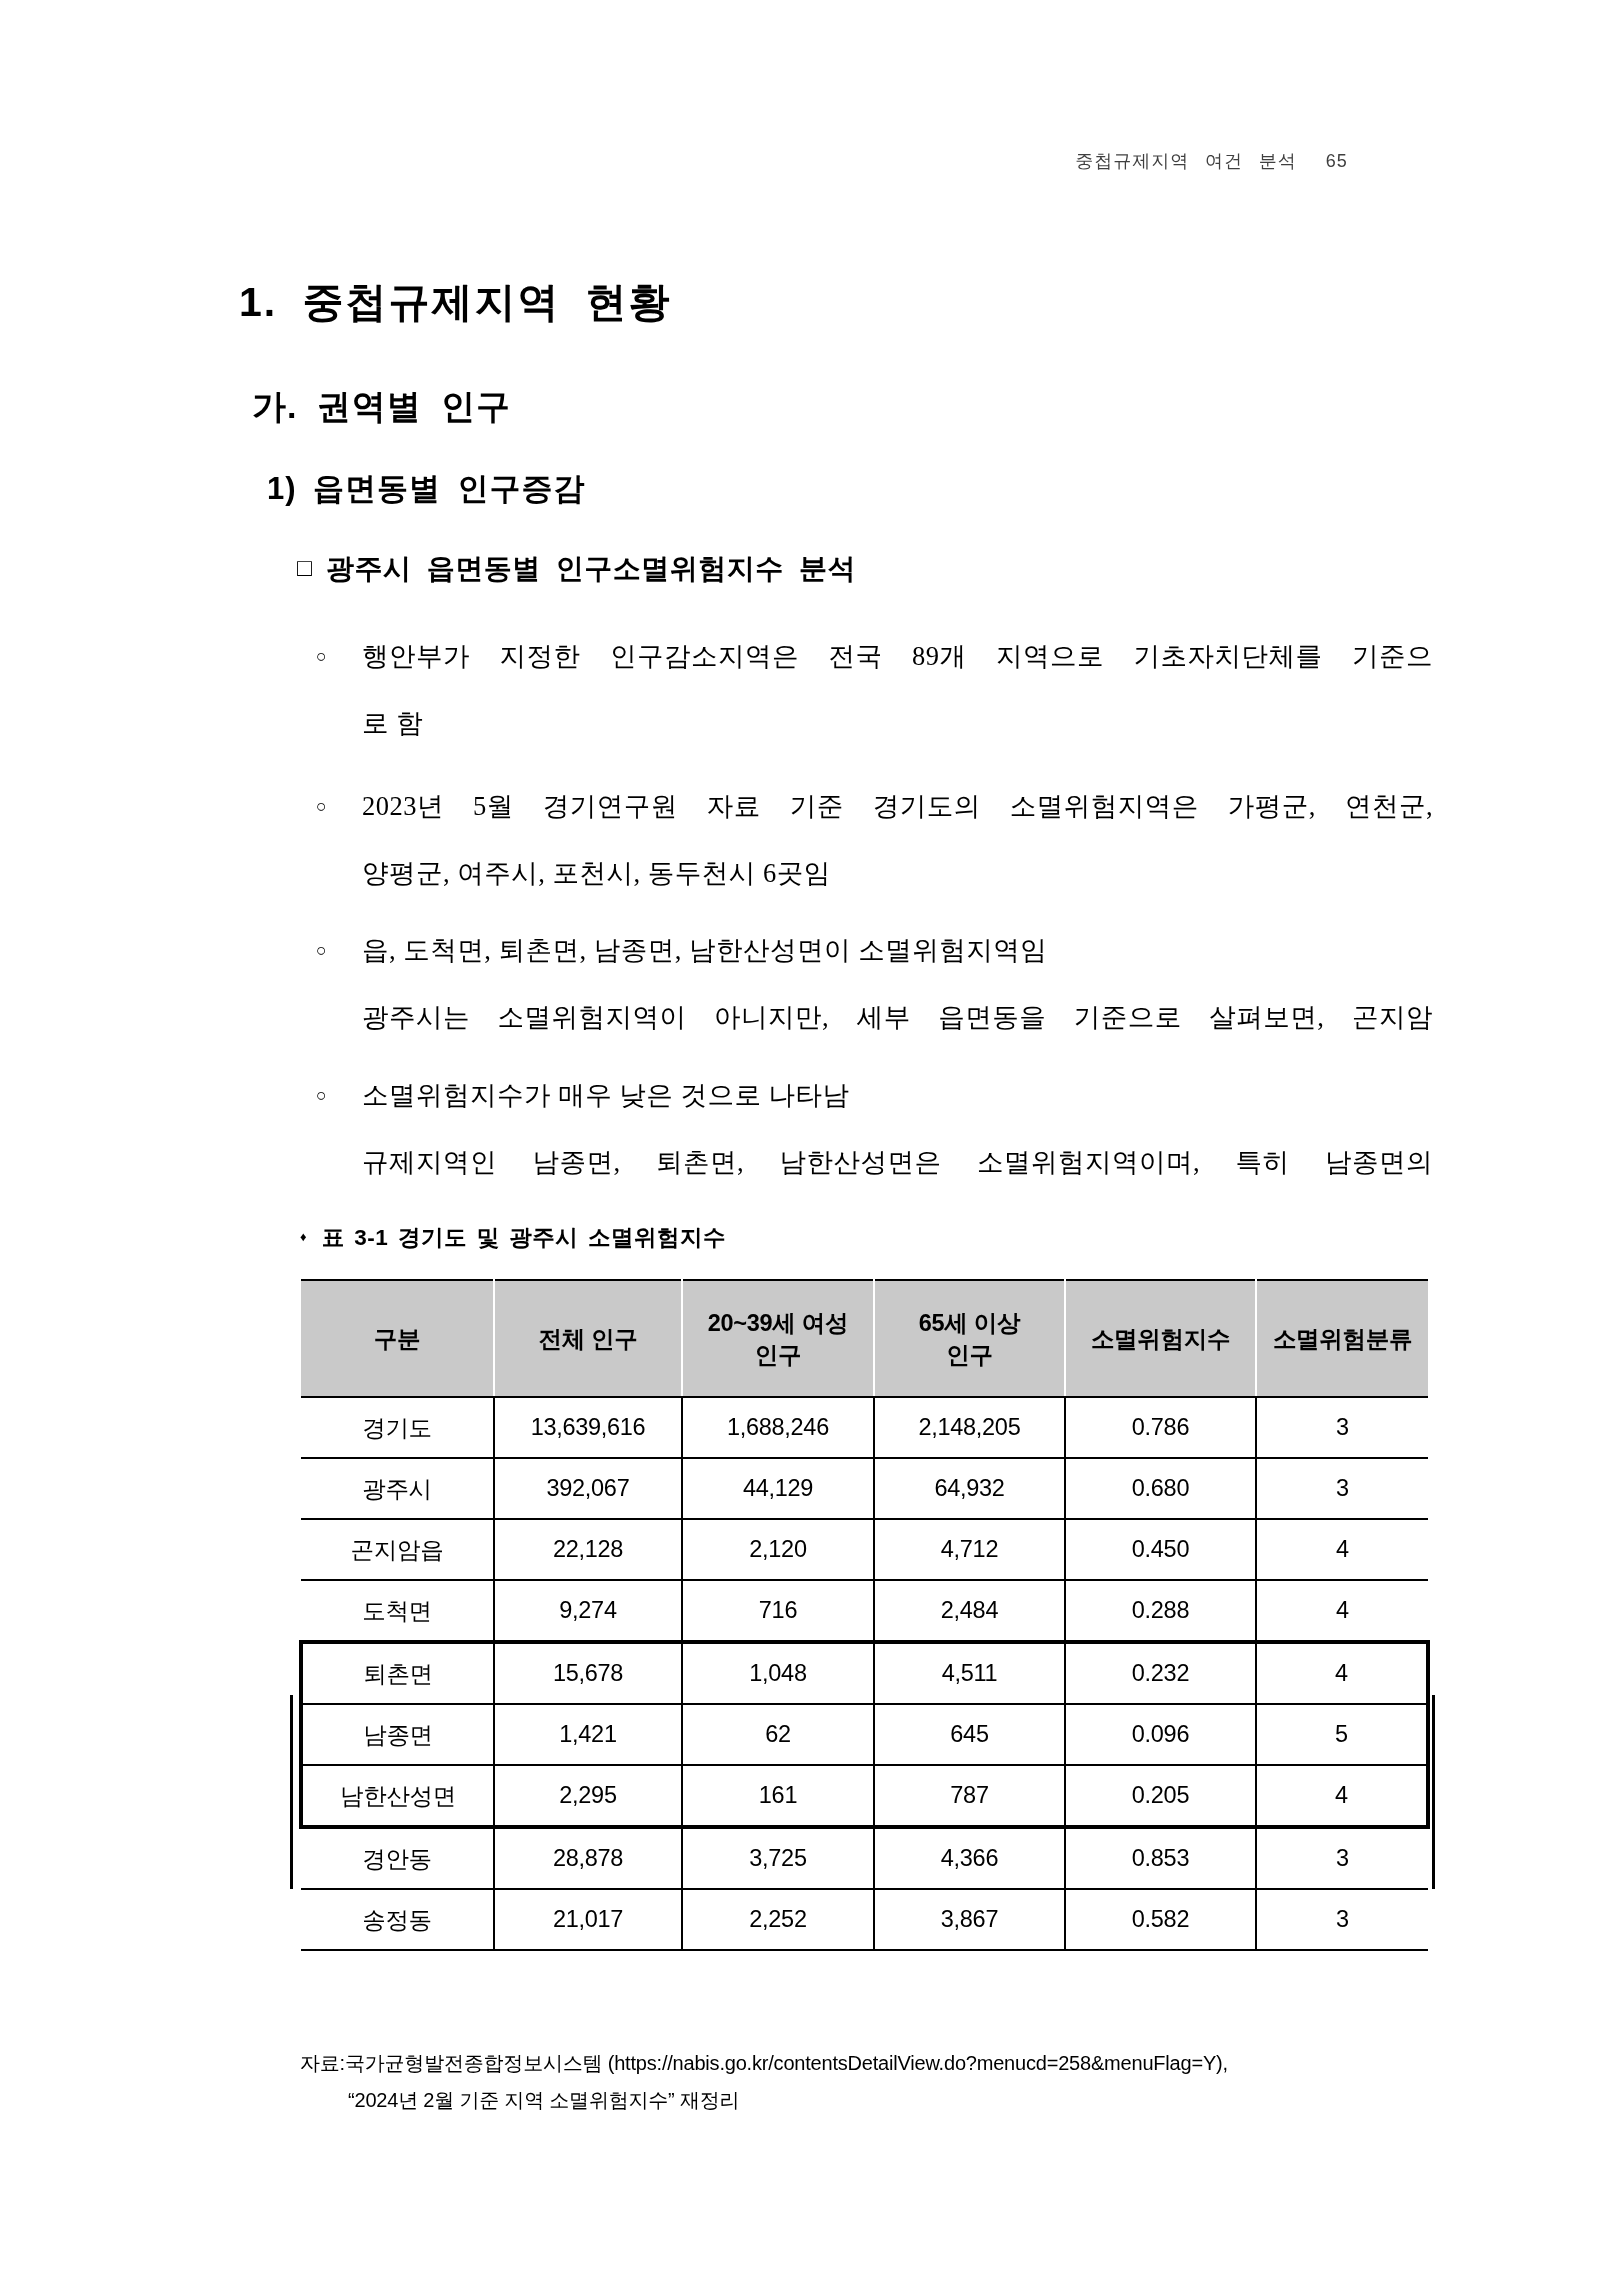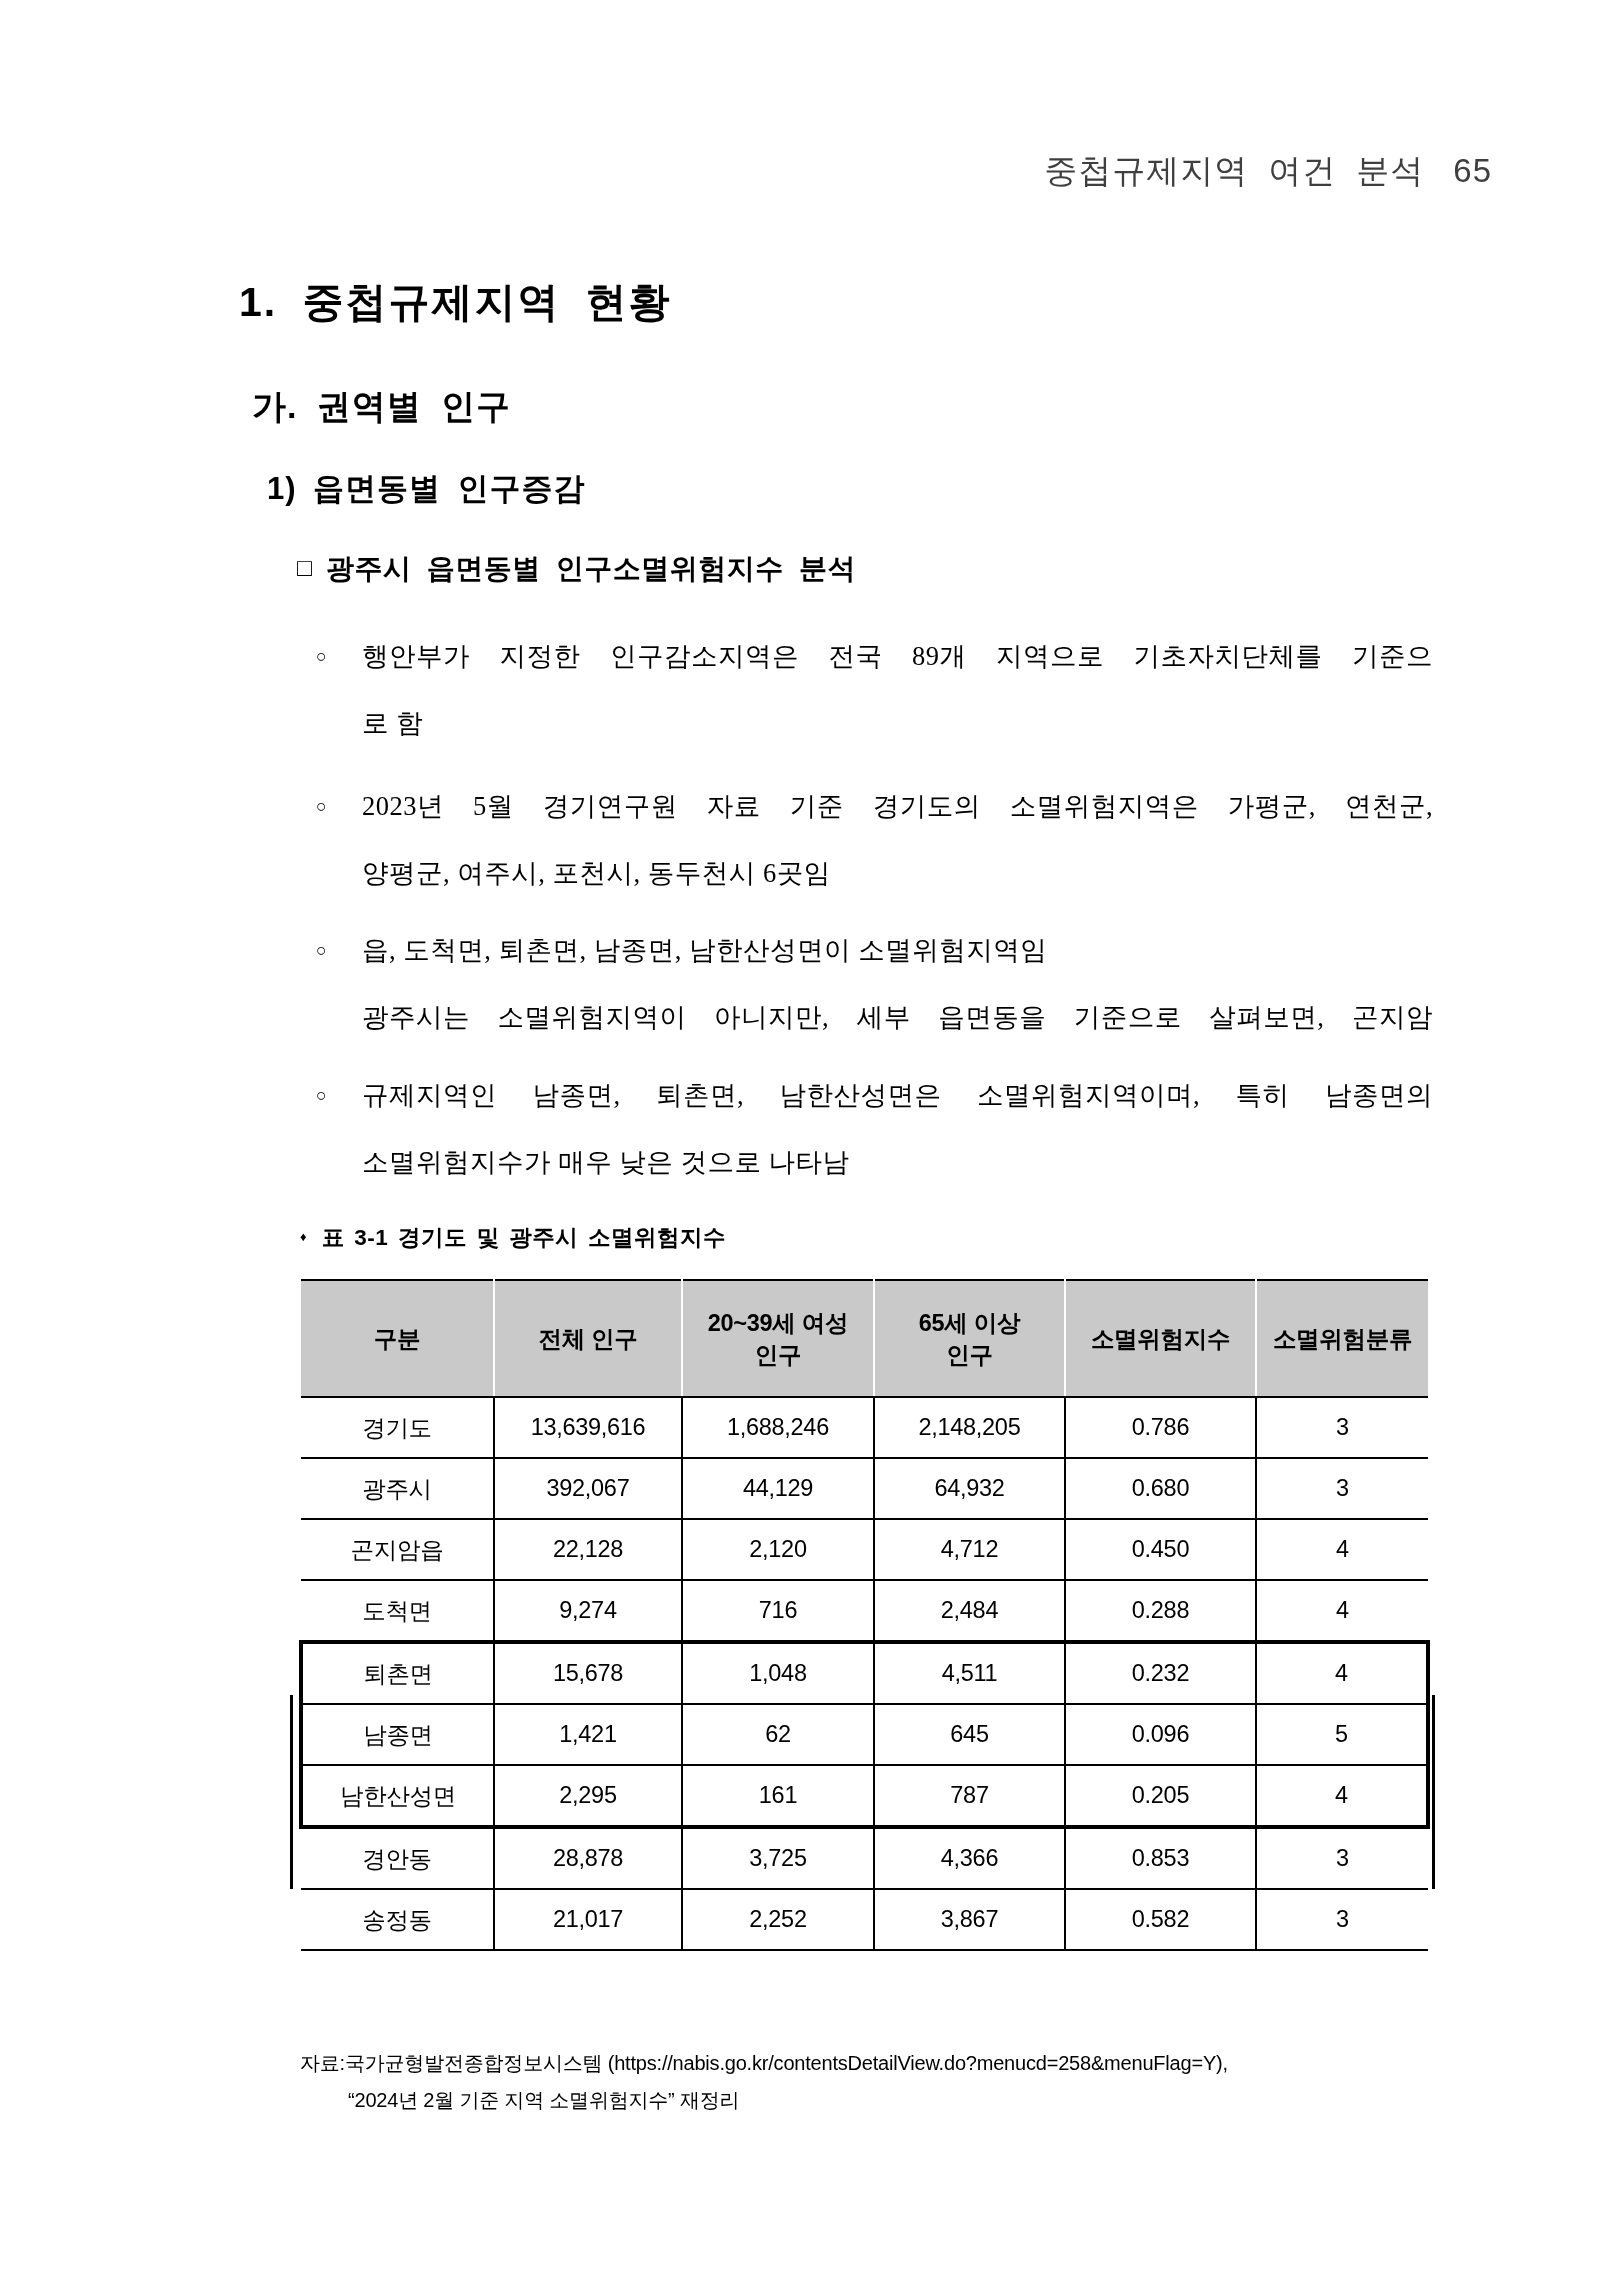--- a/index.html
+++ b/index.html
@@ -7,21 +7,21 @@
     position:relative;
     width:1619px;height:2290px;
     background:#ffffff;
     color:#000;
     font-family:"Liberation Sans","DejaVu Sans",sans-serif;
     overflow:hidden;
   }
   
   .page-head{
     position:absolute;top:149px;left:931px;width:561px;
-    text-align:right;font-size:33px;color:#3f3f3f;
+    text-align:center;font-size:18px;color:#3f3f3f;
     letter-spacing:1px;word-spacing:9.8px;white-space:nowrap;
   }
   .page-head .pageno{margin-left:29px;color:#3f3f3f;}
 
   
   .h1{position:absolute;left:239px;top:275px;font-size:41px;font-weight:bold;word-spacing:11.8px;letter-spacing:2px;white-space:nowrap;}
   .h2{position:absolute;left:252px;top:384px;font-size:34px;font-weight:bold;word-spacing:8.8px;letter-spacing:1px;white-space:nowrap;}
   .h3{position:absolute;left:267px;top:468px;font-size:31px;font-weight:bold;word-spacing:6.9px;letter-spacing:1px;white-space:nowrap;}
   .h4{position:absolute;left:297px;top:550px;font-size:28px;font-weight:bold;word-spacing:6.9px;letter-spacing:0.5px;white-space:nowrap;}
   .h4 .sq{font-size:24.5px;margin-right:13.7px;position:relative;top:-2px;font-weight:normal;}
@@ -105,22 +105,22 @@
 <div class="bullet b3">
   <span class="marker">○</span>
   <div class="lines">
     <div class="line">읍, 도척면, 퇴촌면, 남종면, 남한산성면이 소멸위험지역임</div>
     <div class="line j">광주시는 소멸위험지역이 아니지만, 세부 읍면동을 기준으로 살펴보면, 곤지암</div>
   </div>
 </div>
 <div class="bullet b4">
   <span class="marker">○</span>
   <div class="lines">
+    <div class="line">소멸위험지수가 매우 낮은 것으로 나타남</div>
     <div class="line j">규제지역인 남종면, 퇴촌면, 남한산성면은 소멸위험지역이며, 특히 남종면의</div>
-    <div class="line">소멸위험지수가 매우 낮은 것으로 나타남</div>
   </div>
 </div>
 
 <div class="caption">
   <span class="dm">♦</span><span>표 3-1 경기도 및 광주시 소멸위험지수</span>
 </div>
 
 <div class="table-wrap" style="position:absolute;">
   <table class="t">
     <colgroup>

